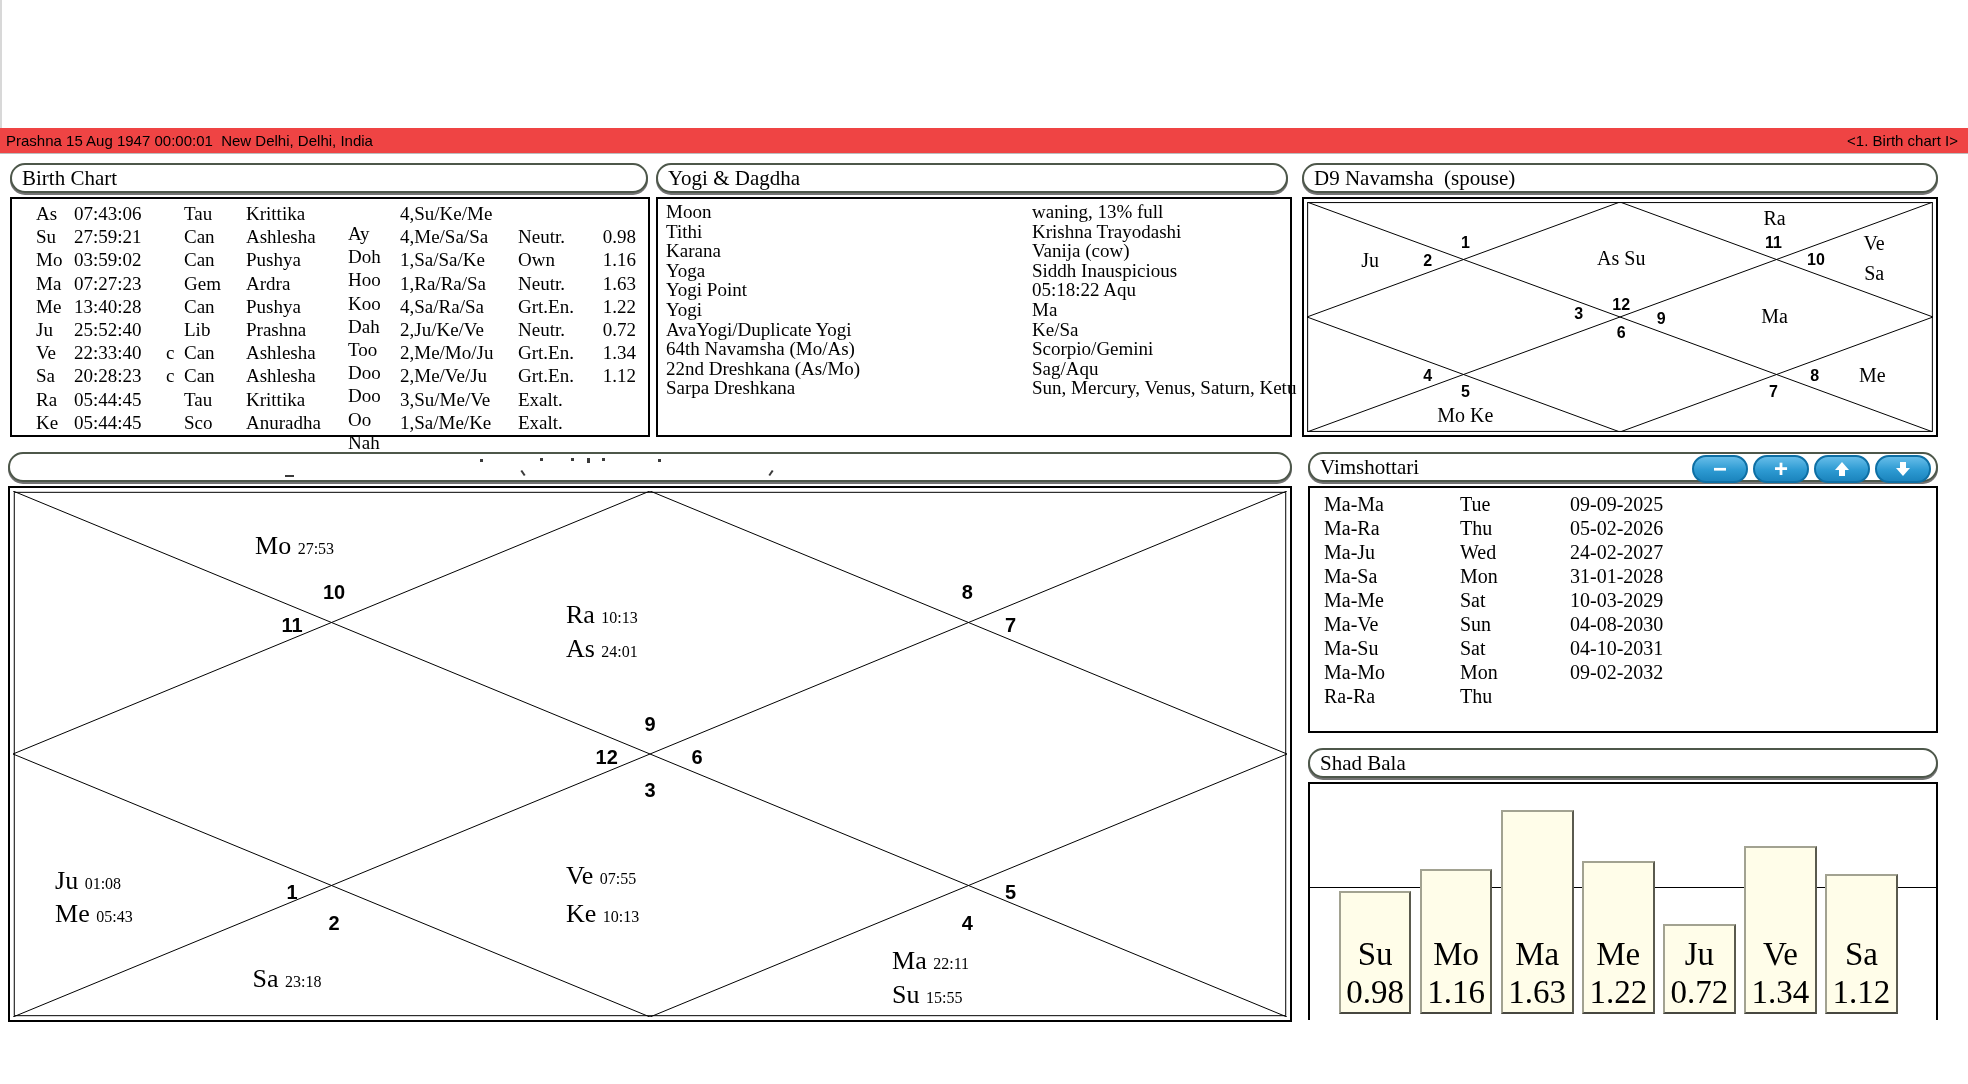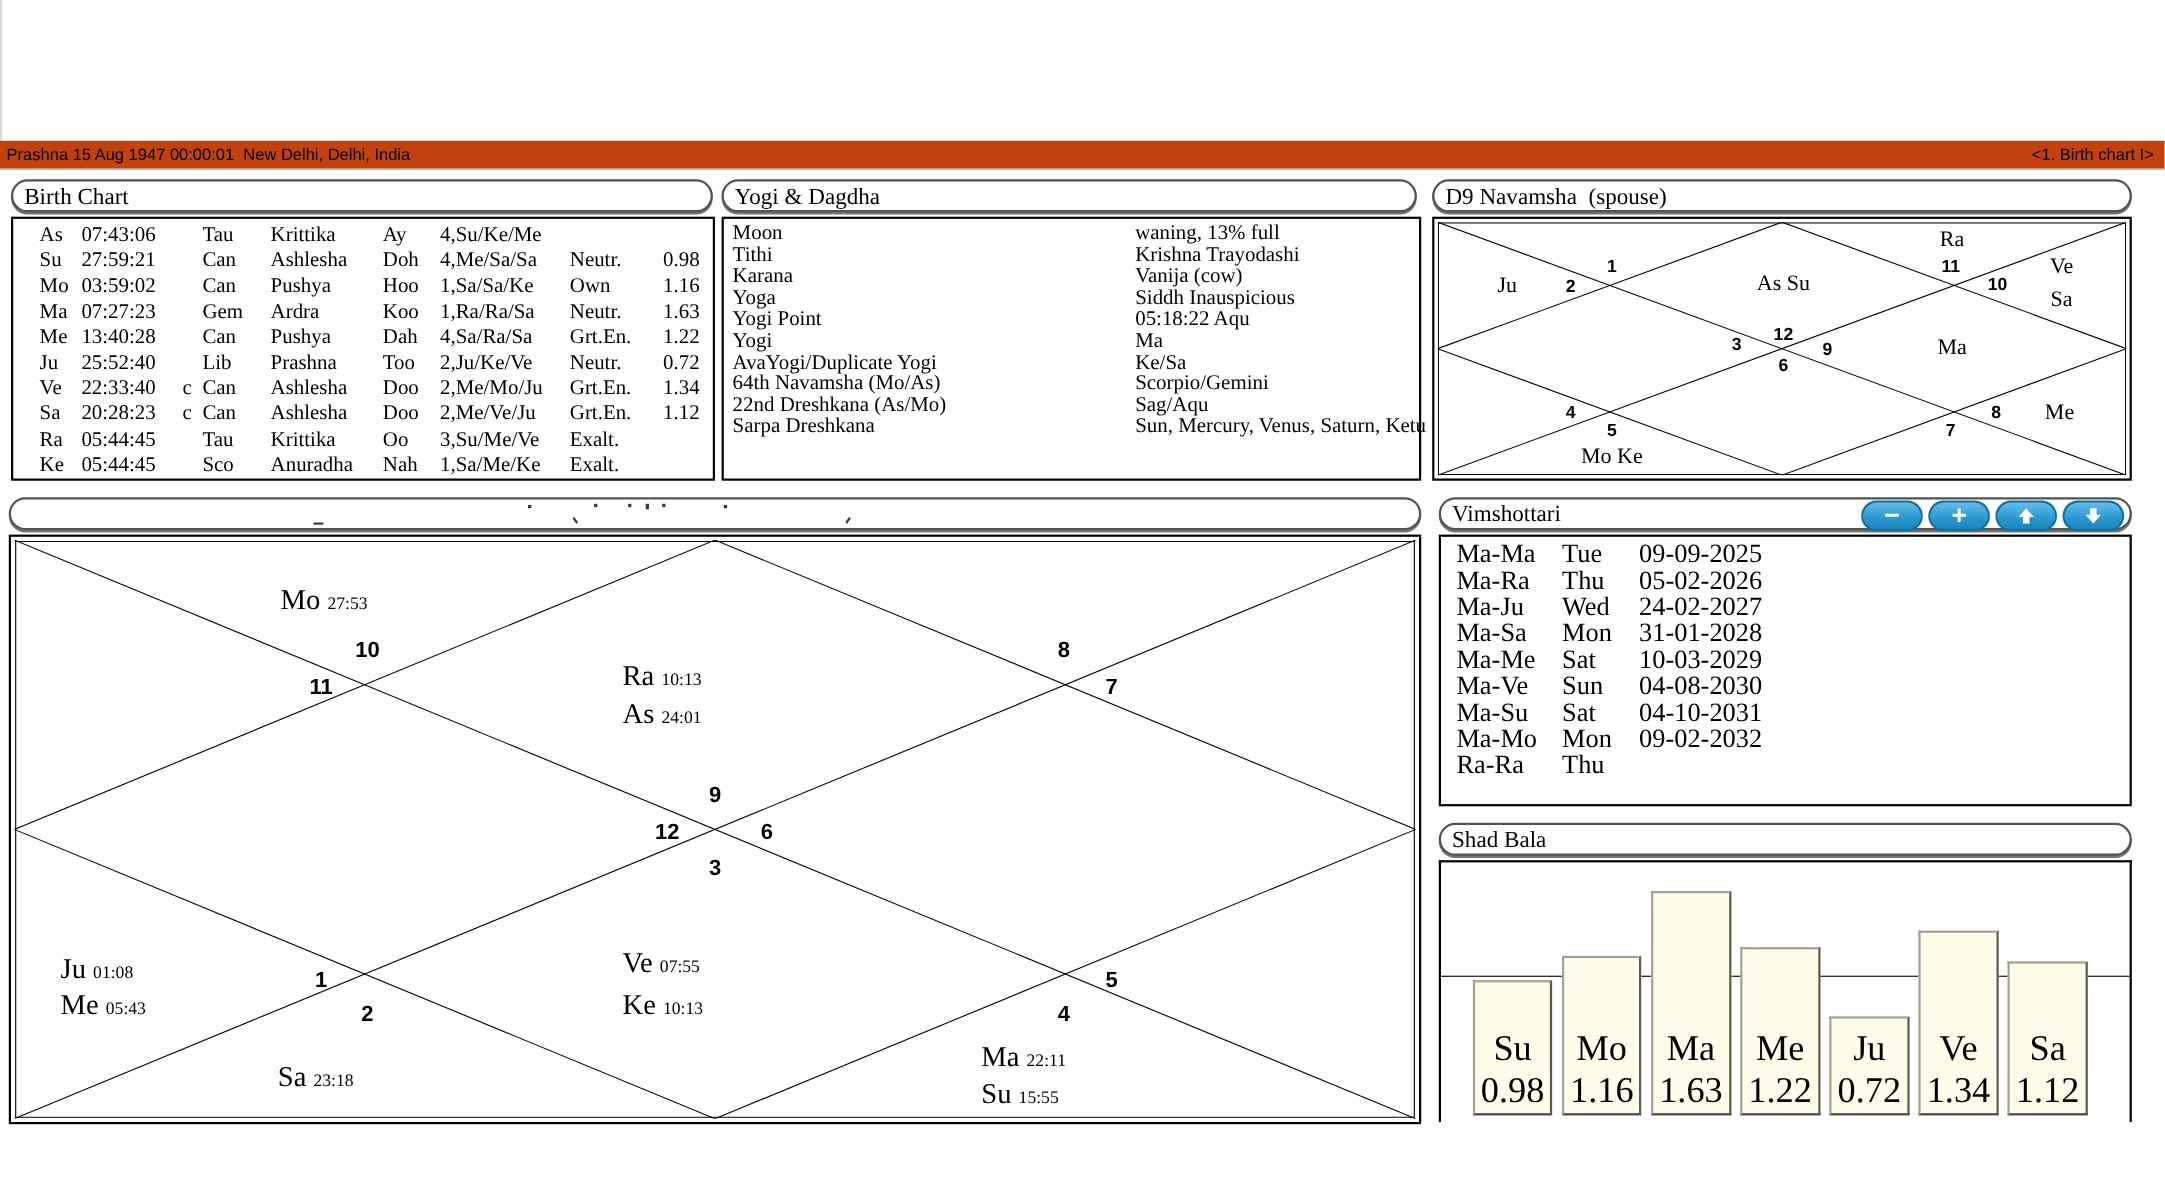--- a/index.html
+++ b/index.html
@@ -1,39 +1,39 @@
 <!DOCTYPE html>
 <html><head>
 <meta charset="utf-8">
 <style>
   html,body{margin:0;padding:0;background:#fff;}
   #screen{position:relative;width:1968px;height:1084px;background:#fff;overflow:hidden;
           font-family:"Liberation Serif","DejaVu Serif",serif;color:#000;}
   
-  .topbar{position:absolute;left:0;top:128px;width:1968px;height:25px;background:#c2410c;
+  .topbar{position:absolute;left:0;top:128px;width:1968px;height:25px;background:#ef4444;
           border-bottom:1px solid #bdbdbd;font-family:"Liberation Sans","DejaVu Sans",sans-serif;
           font-size:15px;display:flex;align-items:center;}
   .topbar-left{position:absolute;left:6px;top:0;height:25px;display:flex;align-items:center;white-space:pre;}
   .topbar-right{position:absolute;right:10px;top:0;height:25px;display:flex;align-items:center;white-space:pre;}
   .edge-artifact{position:absolute;left:0;top:0;width:2px;height:128px;background:#d8d8d8;}
   
   .capsule{position:absolute;height:30px;background:#fff;border:2px solid #4d574a;border-radius:15px;
            box-sizing:border-box;box-shadow:0 2px 0 rgba(0,0,0,0.55);}
   .capsule .cap-title{position:absolute;left:10px;top:1px;font-size:21px;white-space:pre;}
   
   .pbox{position:absolute;background:#fff;border:2px solid #000;box-sizing:border-box;}
   
   .btable{position:absolute;left:0;top:0;right:0;bottom:0;padding-top:3px;}
   .brow{display:flex;height:23.2px;line-height:23.2px;font-size:19px;white-space:pre;}
   .brow .c-pl{width:38px;margin-left:24px;}
   .brow .c-time{width:92px;}
   .brow .c-comb{width:18px;}
   .brow .c-sign{width:62px;}
   .brow .c-nak{width:102px;}
-  .brow .c-abbr{width:52px;}
+  .brow .c-abbr{width:52px;margin-top:20px;}
   .brow .c-lords{width:118px;}
   .brow .c-dig{width:74px;}
   .brow .c-val{width:44px;text-align:right;}
   
   .ytable{position:absolute;left:0;top:0;right:0;bottom:0;padding-top:3px;overflow:visible;}
   .yrow{display:flex;height:19.6px;line-height:19.6px;font-size:19px;white-space:pre;}
   .yrow .y-label{width:366px;margin-left:8px;flex:none;}
   .yrow .y-value{flex:none;white-space:pre;}
   
   .ni-wrap{position:absolute;left:3px;top:3px;right:3px;bottom:3px;}
@@ -41,21 +41,21 @@
   .ni-label{position:absolute;transform:translate(0,-50%);white-space:pre;}
   .ni-label.centered{transform:translate(-50%,-50%);}
   .pl-name{font-size:26px;}
   .pl-deg{font-size:16px;}
   .d9 .pl-name{font-size:20px;}
   .house-num{position:absolute;transform:translate(-50%,-50%);
              font-family:"Liberation Sans","DejaVu Sans",sans-serif;font-weight:bold;font-size:20px;}
   .d9 .house-num{font-size:16px;}
   
   .vtable{position:absolute;left:0;top:0;right:0;bottom:0;padding-top:4px;}
-  .vrow{display:flex;height:24px;line-height:24px;font-size:24px;white-space:pre;}
+  .vrow{display:flex;height:24px;line-height:24px;font-size:20px;white-space:pre;gap:40px;}
   .vrow .v-dasha{width:96px;margin-left:14px;}
   .vrow .v-day{width:70px;}
   .vrow .v-date{flex:1;}
   .vbtns{position:absolute;right:5px;top:1px;height:28px;display:flex;gap:5px;}
   .vbtn{width:56px;height:28px;border-radius:14px;border:2px solid #0e6fa4;box-sizing:border-box;
         background:linear-gradient(#66bde9 0%,#2d9ad2 55%,#1b84bd 100%);
         display:flex;align-items:center;justify-content:center;cursor:pointer;}
   .vbtn .glyph{color:#fff;font-family:"Liberation Sans","DejaVu Sans",sans-serif;
                font-weight:bold;font-size:24px;line-height:22px;}
   

